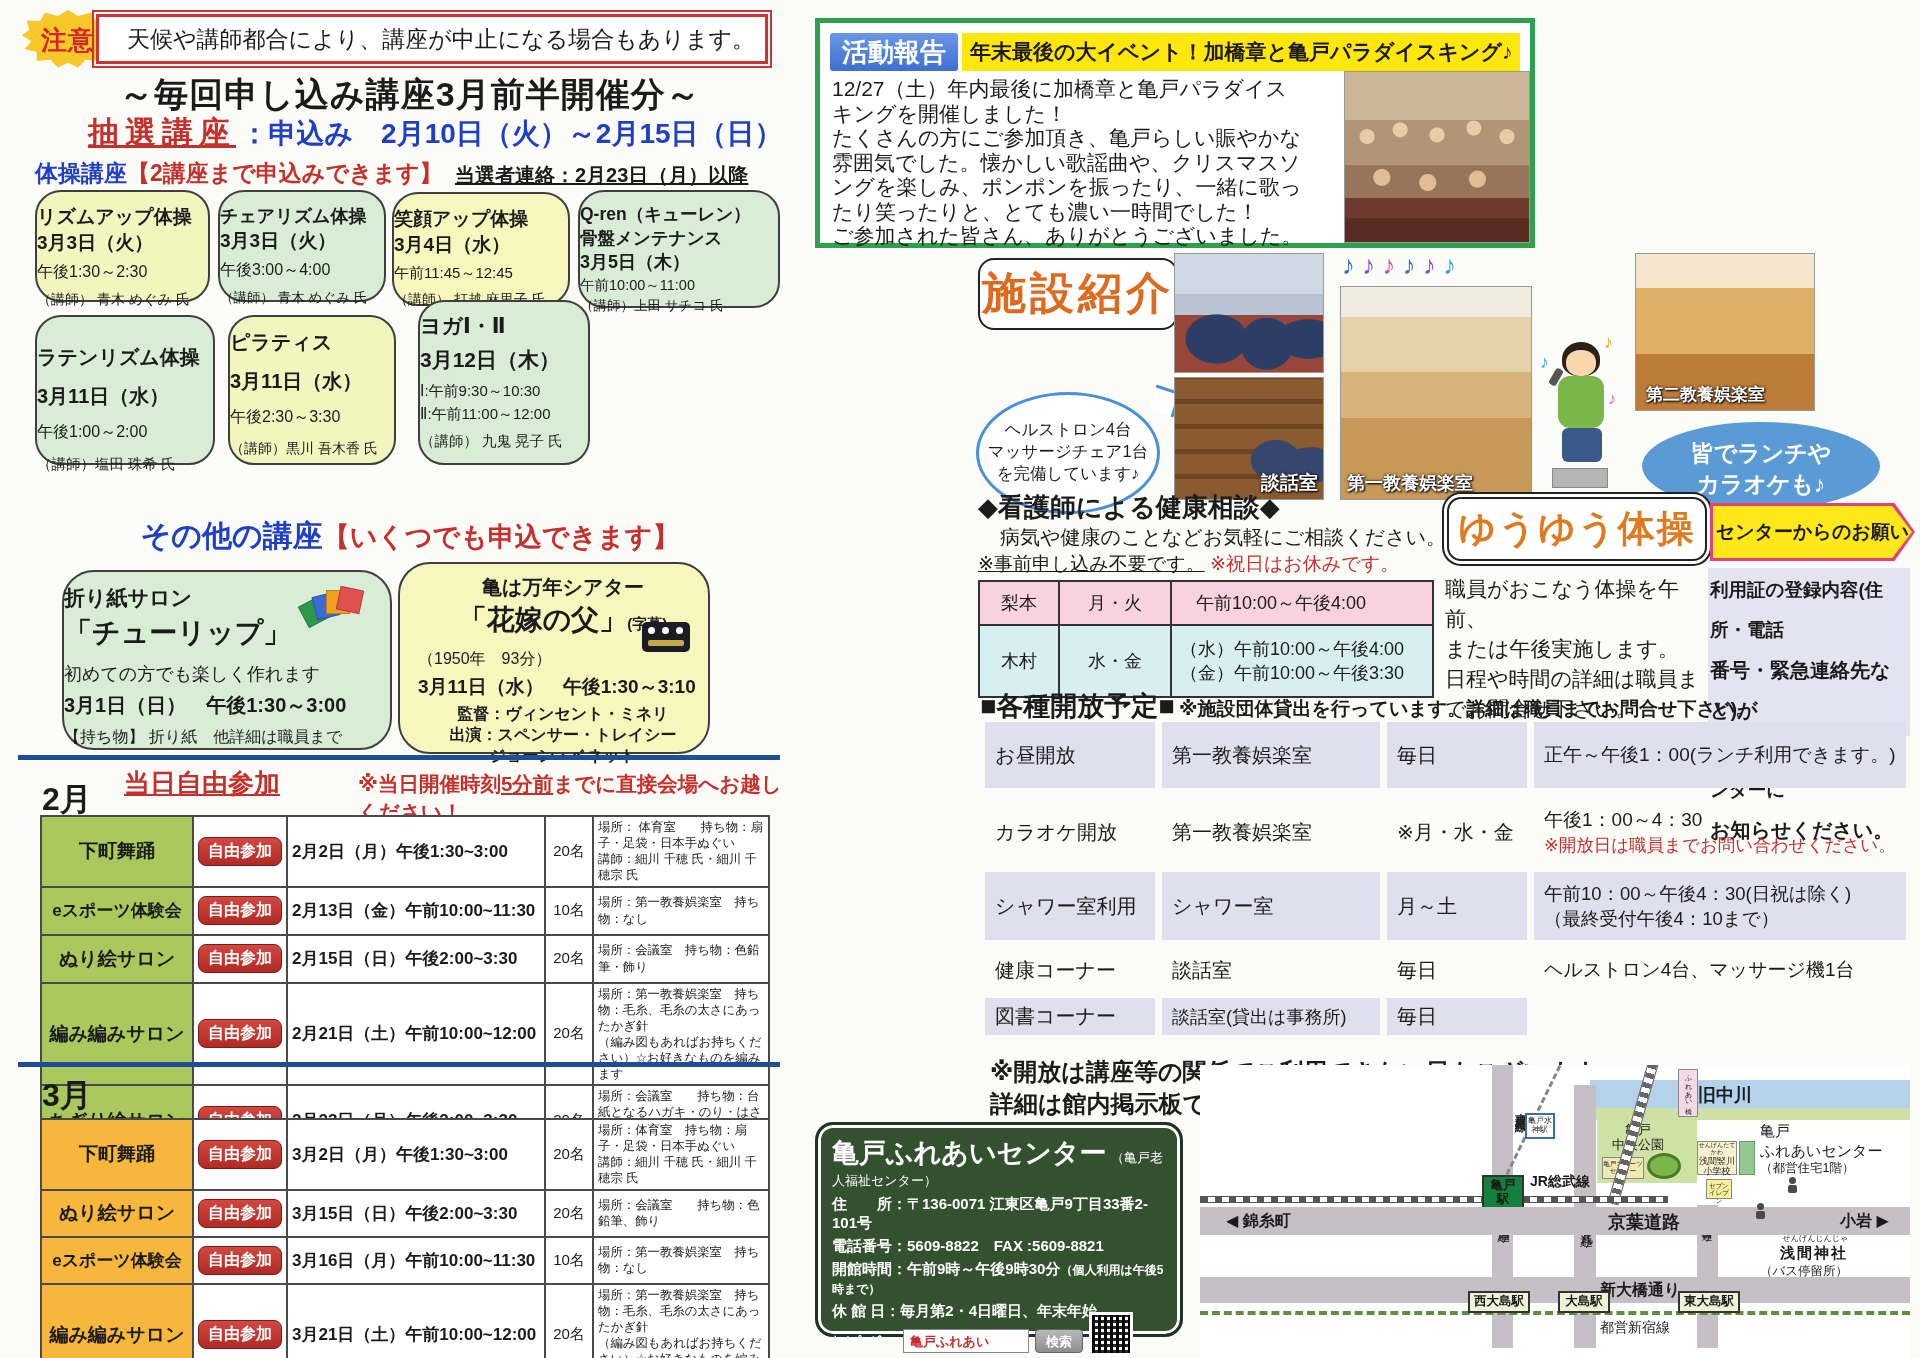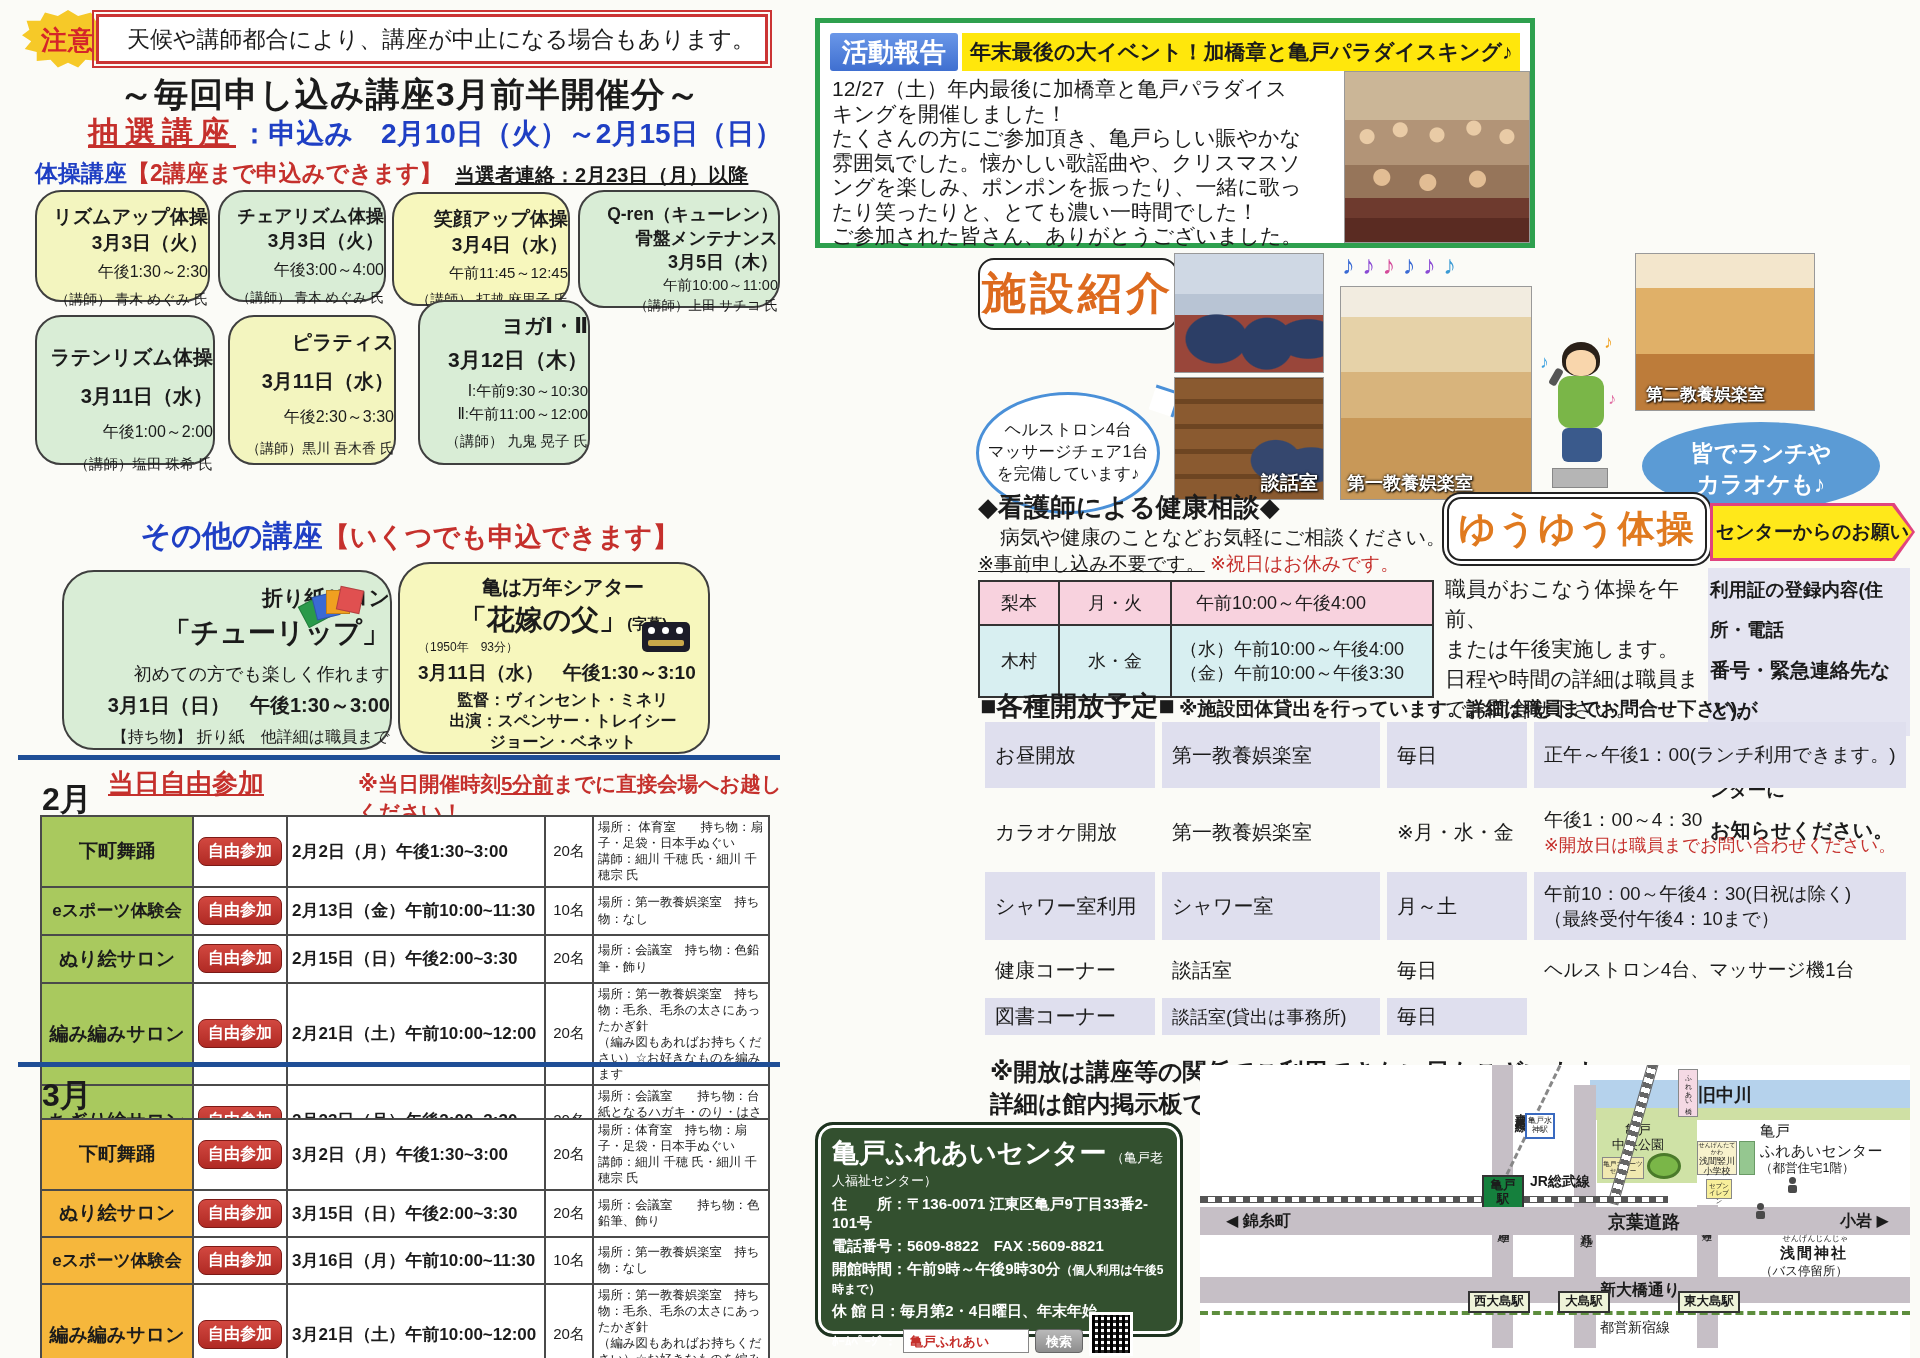--- a/index.html
+++ b/index.html
@@ -4,21 +4,21 @@
 <style>
 *{margin:0;padding:0;box-sizing:border-box}
 html,body{width:1920px;height:1358px}
 body{background:#fbfbf7;font-family:"Liberation Sans","DejaVu Sans",sans-serif;color:#1b1b1b;position:relative;overflow:hidden}
 .a{position:absolute}
 .b{font-weight:bold}
 .ctr{text-align:center}
 .red{color:#c5302c}
 .blue{color:#1f3fc4}
 .u{text-decoration:underline}
-.card{border:2.5px solid #3f3f3f;border-radius:26px;text-align:right;background:#fff}
+.card{border:2.5px solid #3f3f3f;border-radius:26px;text-align:left;background:#fff}
 .bgA{background:#f3f5bf}
 .bgB{background:#d9edd6}
 .bgC{background:#f7f7bd}
 .ftable{border-collapse:collapse;background:#fff}
 .ftable td{border:2px solid #4a4a4a;vertical-align:middle;padding:2px 4px}
 .fname{width:152px;text-align:center;font-weight:bold;font-size:19px}
 .febN{background:#a9c95e}
 .marN{background:#f6b73c}
 .fbadge{width:94px;text-align:left}
 .fdate{width:258px;font-weight:bold;font-size:17px;padding-left:8px}
@@ -134,35 +134,35 @@
       <div class="sqr" style="left:24px;top:6px;background:#f0a020;transform:rotate(0deg)"></div>
       <div class="sqr" style="left:36px;top:4px;background:#e05050;transform:rotate(12deg)"></div>
     </div>
   </div>
 
   <div class="card bgC a" style="left:398px;top:562px;width:312px;height:192px;border-radius:32px;text-align:left;padding-left:18px">
     <div class="b ctr" style="font-size:20px;margin-top:10px">亀は万年シアター</div>
     <div class="ctr" style="margin-top:0">
       <span class="b" style="font-size:28px">「花嫁の父」</span><span class="b" style="font-size:15px">(字幕)</span>
     </div>
-    <div style="font-size:12px;margin-top:0">（1950年　93分）</div>
+    <div style="font-size:16px;margin-top:10px">（1950年　93分）</div>
     <div class="b" style="font-size:19px;margin-top:4px">3月11日（水）　午後1:30～3:10</div>
     <div class="b ctr" style="font-size:16px;margin-top:4px">監督：ヴィンセント・ミネリ</div>
     <div class="b ctr" style="font-size:16px">出演：スペンサー・トレイシー</div>
     <div class="b ctr" style="font-size:16px">ジョーン・ベネット</div>
     <div class="a" style="left:242px;top:58px;width:48px;height:30px;background:#1c1c28;border-radius:5px">
       <div class="a" style="left:6px;top:5px;width:7px;height:7px;background:#fff;border-radius:50%"></div>
       <div class="a" style="left:20px;top:5px;width:7px;height:7px;background:#fff;border-radius:50%"></div>
       <div class="a" style="left:34px;top:5px;width:7px;height:7px;background:#fff;border-radius:50%"></div>
       <div class="a" style="left:6px;top:18px;width:36px;height:6px;background:#caa84a;border-radius:2px"></div>
     </div>
   </div>
 
   <div class="bluebar a" style="left:18px;top:755px;width:762px"></div>
-  <div class="a b red u" style="left:108px;top:766px;font-size:26px">当日自由参加</div>
+  <div class="a b red u" style="left:124px;top:766px;font-size:26px">当日自由参加</div>
   <div class="a b red" style="left:358px;top:770px;font-size:20.5px">
     <span>※当日開催時刻</span><span class="u">5分前</span><span>までに直接会場へお越しください！</span>
   </div>
   <div class="a b" style="left:42px;top:778px;font-size:32px">2月</div>
 
   <table class="ftable a" style="left:40px;top:815px">
     <tbody>
         <tr style="height:48px">
       <td class="fname febN">下町舞踊</td>
       <td class="fbadge"><span class="free">自由参加</span></td>

